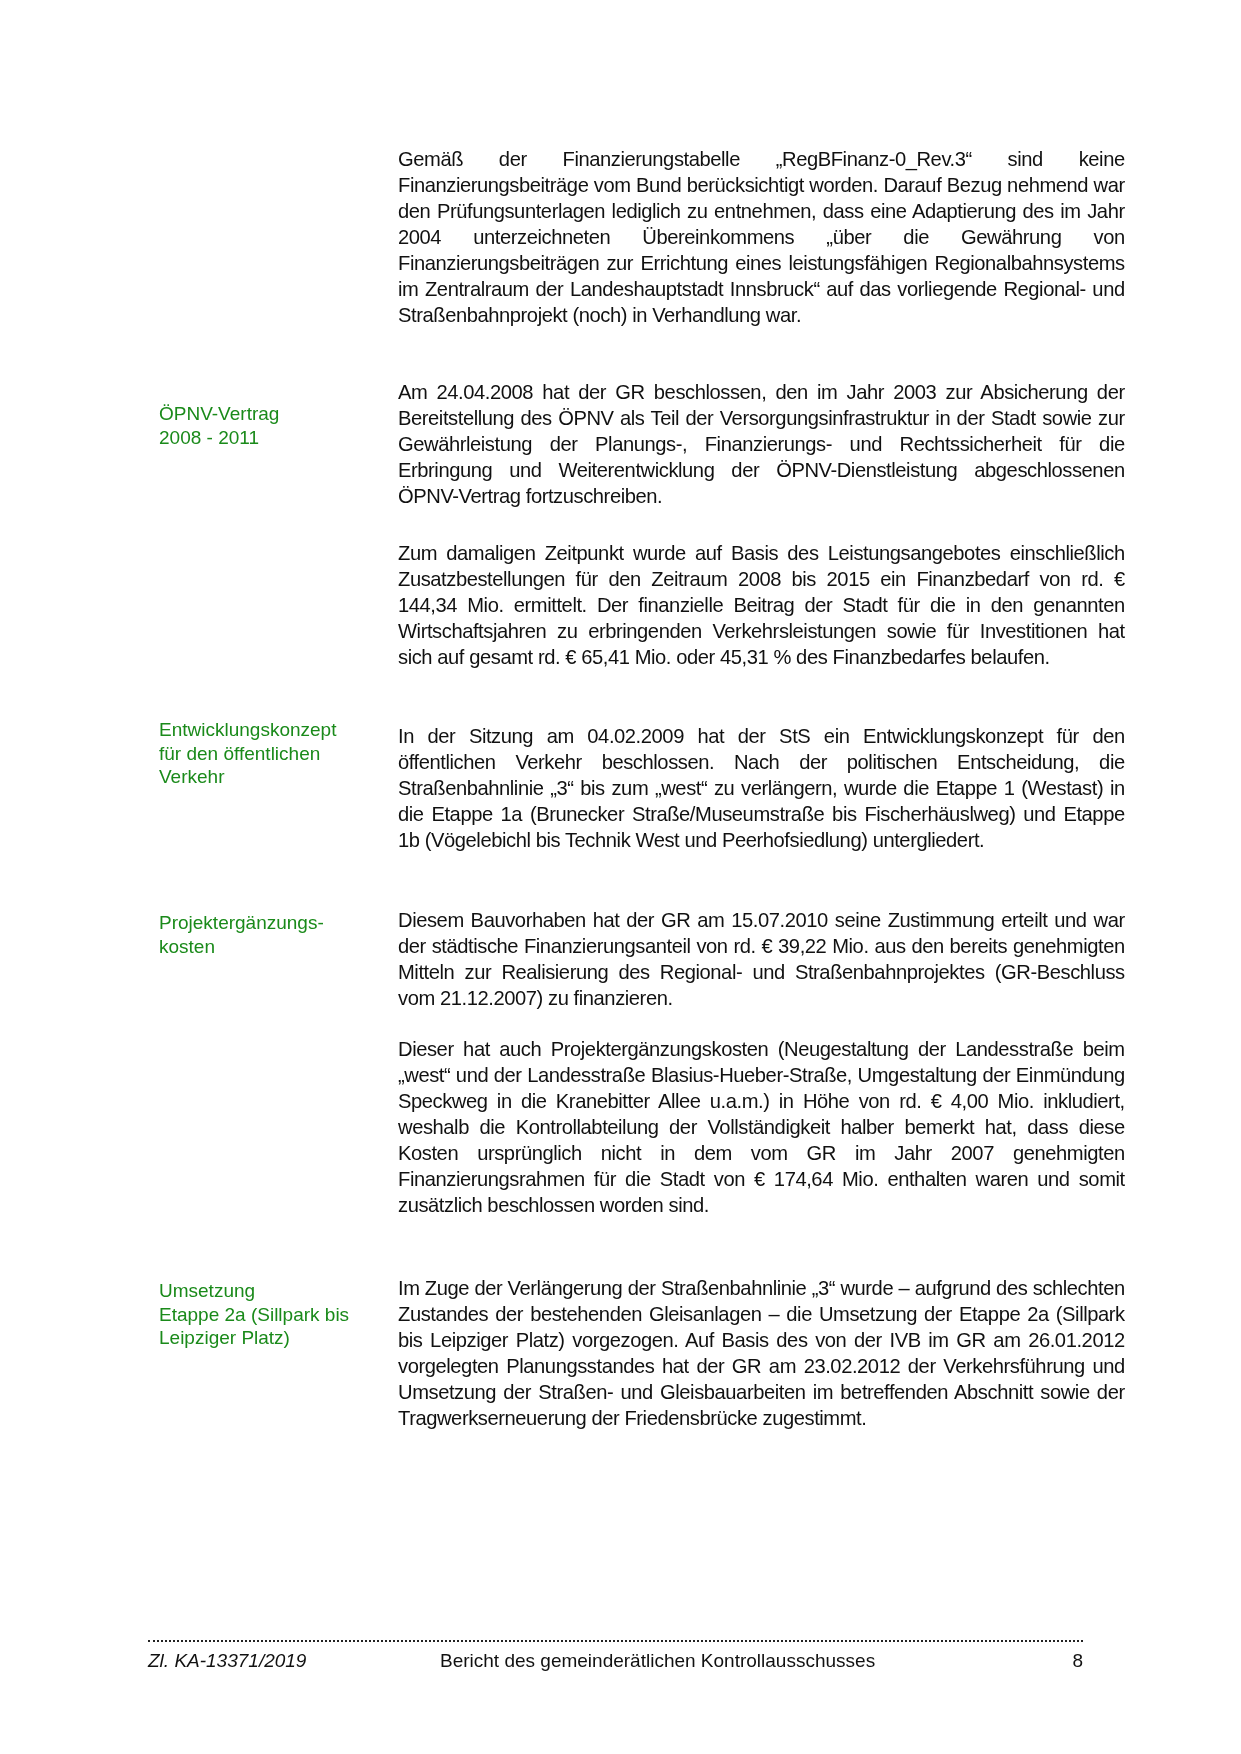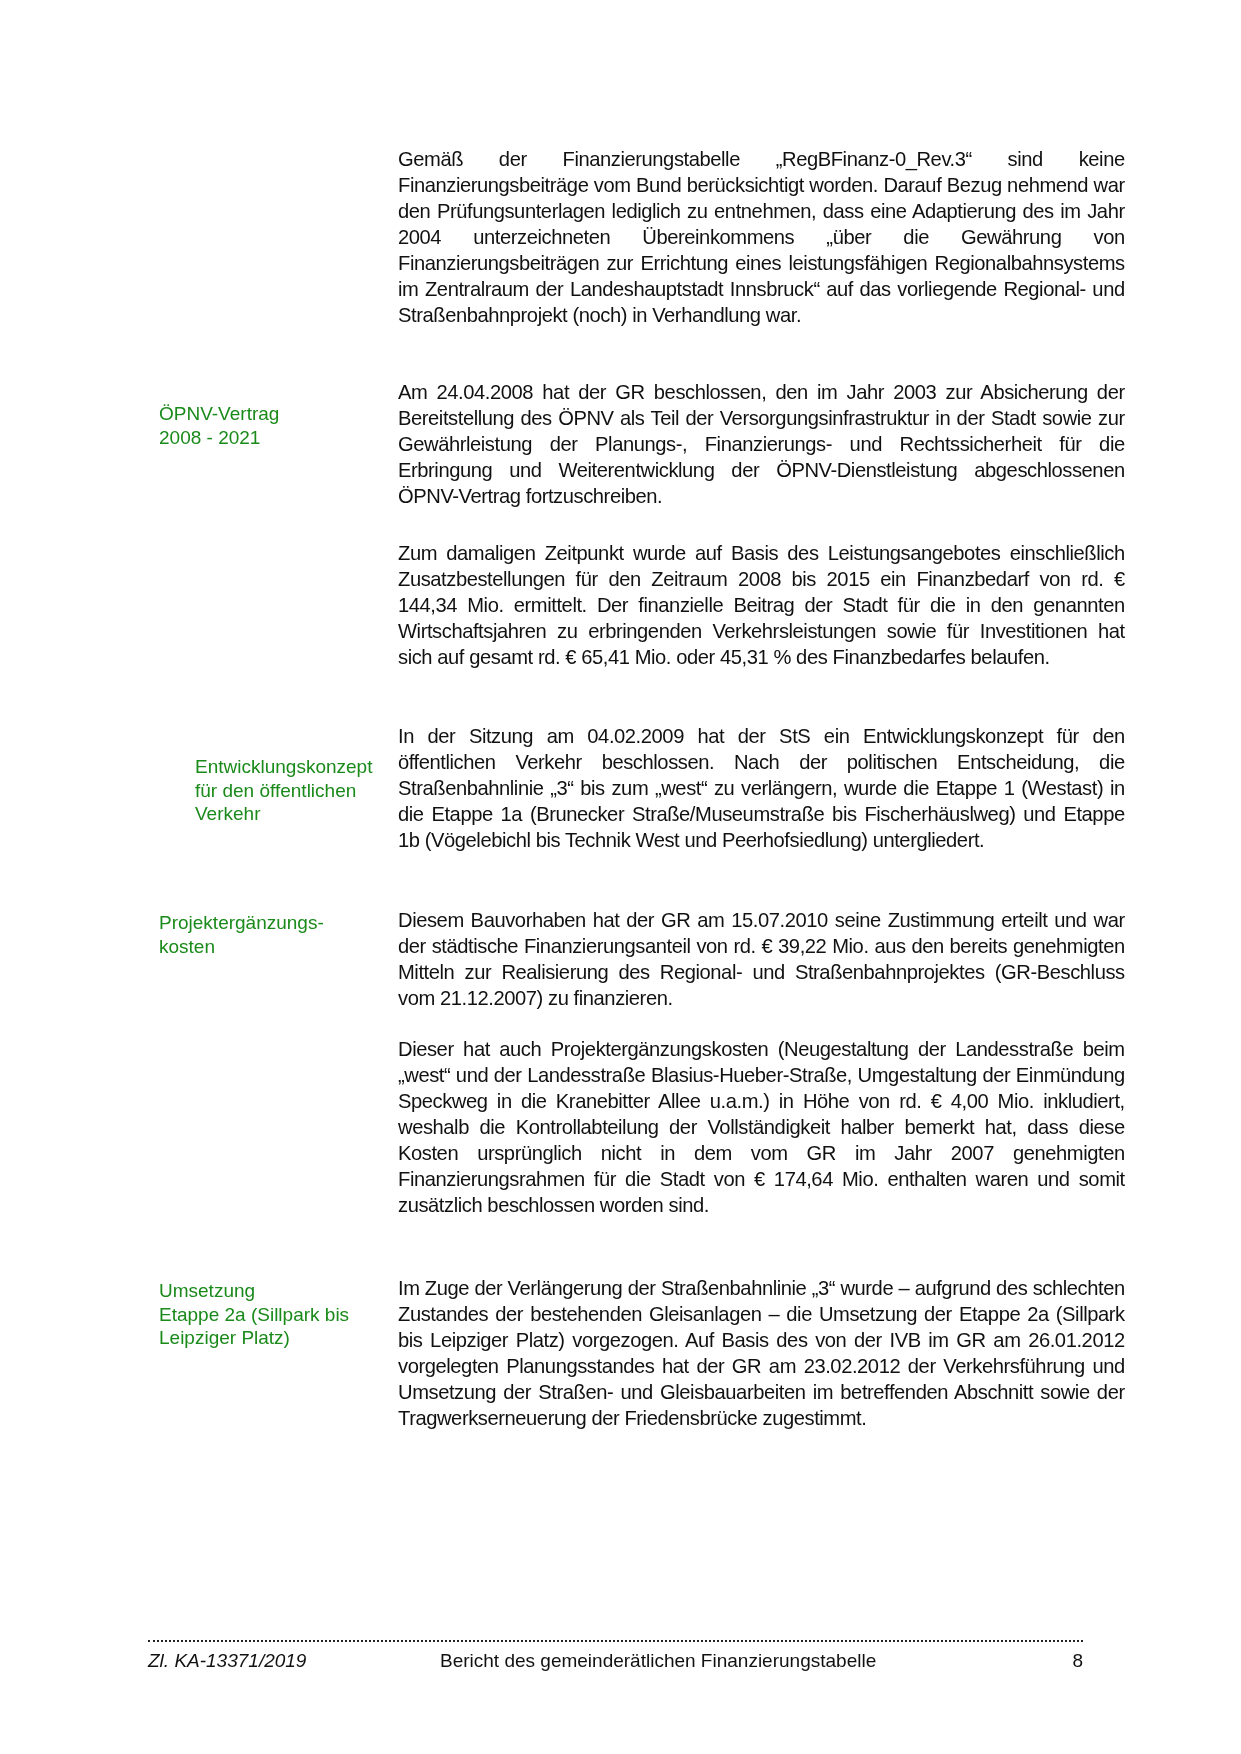--- a/index.html
+++ b/index.html
@@ -77,40 +77,40 @@
   <p class="body-text" style="top:146px;">Gemäß der Finanzierungstabelle „RegBFinanz-0_Rev.3“ sind keine Finanzierungsbeiträge vom Bund berücksichtigt worden. Darauf Bezug nehmend war den Prüfungsunterlagen lediglich zu entnehmen, dass eine Adaptierung des im Jahr 2004 unterzeichneten Übereinkommens „über die Gewährung von Finanzierungsbeiträgen zur Errichtung eines leistungsfähigen Regionalbahnsystems im Zentralraum der Landeshauptstadt Innsbruck“ auf das vorliegende Regional- und Straßenbahnprojekt (noch) in Verhandlung war.</p>
   <p class="body-text" style="top:379px;">Am 24.04.2008 hat der GR beschlossen, den im Jahr 2003 zur Absicherung der Bereitstellung des ÖPNV als Teil der Versorgungsinfrastruktur in der Stadt sowie zur Gewährleistung der Planungs-, Finanzierungs- und Rechtssicherheit für die Erbringung und Weiterentwicklung der ÖPNV-Dienstleistung abgeschlossenen ÖPNV-Vertrag fortzuschreiben.</p>
   <p class="body-text" style="top:540px;">Zum damaligen Zeitpunkt wurde auf Basis des Leistungsangebotes einschließlich Zusatzbestellungen für den Zeitraum 2008 bis 2015 ein Finanzbedarf von rd. € 144,34 Mio. ermittelt. Der finanzielle Beitrag der Stadt für die in den genannten Wirtschaftsjahren zu erbringenden Verkehrsleistungen sowie für Investitionen hat sich auf gesamt rd. € 65,41 Mio. oder 45,31 % des Finanzbedarfes belaufen.</p>
   <p class="body-text" style="top:723px;">In der Sitzung am 04.02.2009 hat der StS ein Entwicklungskonzept für den öffentlichen Verkehr beschlossen. Nach der politischen Entscheidung, die Straßenbahnlinie „3“ bis zum „west“ zu verlängern, wurde die Etappe 1 (Westast) in die Etappe 1a (Brunecker Straße/Museumstraße bis Fischerhäuslweg) und Etappe 1b (Vögelebichl bis Technik West und Peerhofsiedlung) untergliedert.</p>
   <p class="body-text" style="top:907px;">Diesem Bauvorhaben hat der GR am 15.07.2010 seine Zustimmung erteilt und war der städtische Finanzierungsanteil von rd. € 39,22 Mio. aus den bereits genehmigten Mitteln zur Realisierung des Regional- und Straßenbahnprojektes (GR-Beschluss vom 21.12.2007) zu finanzieren.</p>
   <p class="body-text" style="top:1036px;">Dieser hat auch Projektergänzungskosten (Neugestaltung der Landesstraße beim „west“ und der Landesstraße Blasius-Hueber-Straße, Umgestaltung der Einmündung Speckweg in die Kranebitter Allee u.a.m.) in Höhe von rd. € 4,00 Mio. inkludiert, weshalb die Kontrollabteilung der Vollständigkeit halber bemerkt hat, dass diese Kosten ursprünglich nicht in dem vom GR im Jahr 2007 genehmigten Finanzierungsrahmen für die Stadt von € 174,64 Mio. enthalten waren und somit zusätzlich beschlossen worden sind.</p>
   <p class="body-text" style="top:1275px;">Im Zuge der Verlängerung der Straßenbahnlinie „3“ wurde – aufgrund des schlechten Zustandes der bestehenden Gleisanlagen – die Umsetzung der Etappe 2a (Sillpark bis Leipziger Platz) vorgezogen. Auf Basis des von der IVB im GR am 26.01.2012 vorgelegten Planungsstandes hat der GR am 23.02.2012 der Verkehrsführung und Umsetzung der Straßen- und Gleisbauarbeiten im betreffenden Abschnitt sowie der Tragwerkserneuerung der Friedensbrücke zugestimmt.</p>
 
   <div class="margin-label" style="top:384px;margin-top:18px;">
     <div>ÖPNV-Vertrag</div>
-    <div>2008 - 2021</div>
+    <div>2008 - 2011</div>
   </div>
 
-  <div class="margin-label" style="top:755px;margin-left:36px;">
+  <div class="margin-label" style="top:718px;">
     <div>Entwicklungskonzept</div>
     <div>für den öffentlichen</div>
     <div>Verkehr</div>
   </div>
 
   <div class="margin-label" style="top:911px;">
     <div>Projektergänzungs-</div>
     <div>kosten</div>
   </div>
 
   <div class="margin-label" style="top:1279px;">
     <div>Umsetzung</div>
     <div>Etappe 2a (Sillpark bis</div>
     <div>Leipziger Platz)</div>
   </div>
 
   <div class="footer-rule"></div>
   <div class="footer">
     <span class="ref">Zl. KA-13371/2019</span>
-    <span class="title">Bericht des gemeinderätlichen Finanzierungstabelle</span>
+    <span class="title">Bericht des gemeinderätlichen Kontrollausschusses</span>
     <span class="pageno">8</span>
   </div>
 
 </div>
 
 </body></html>

